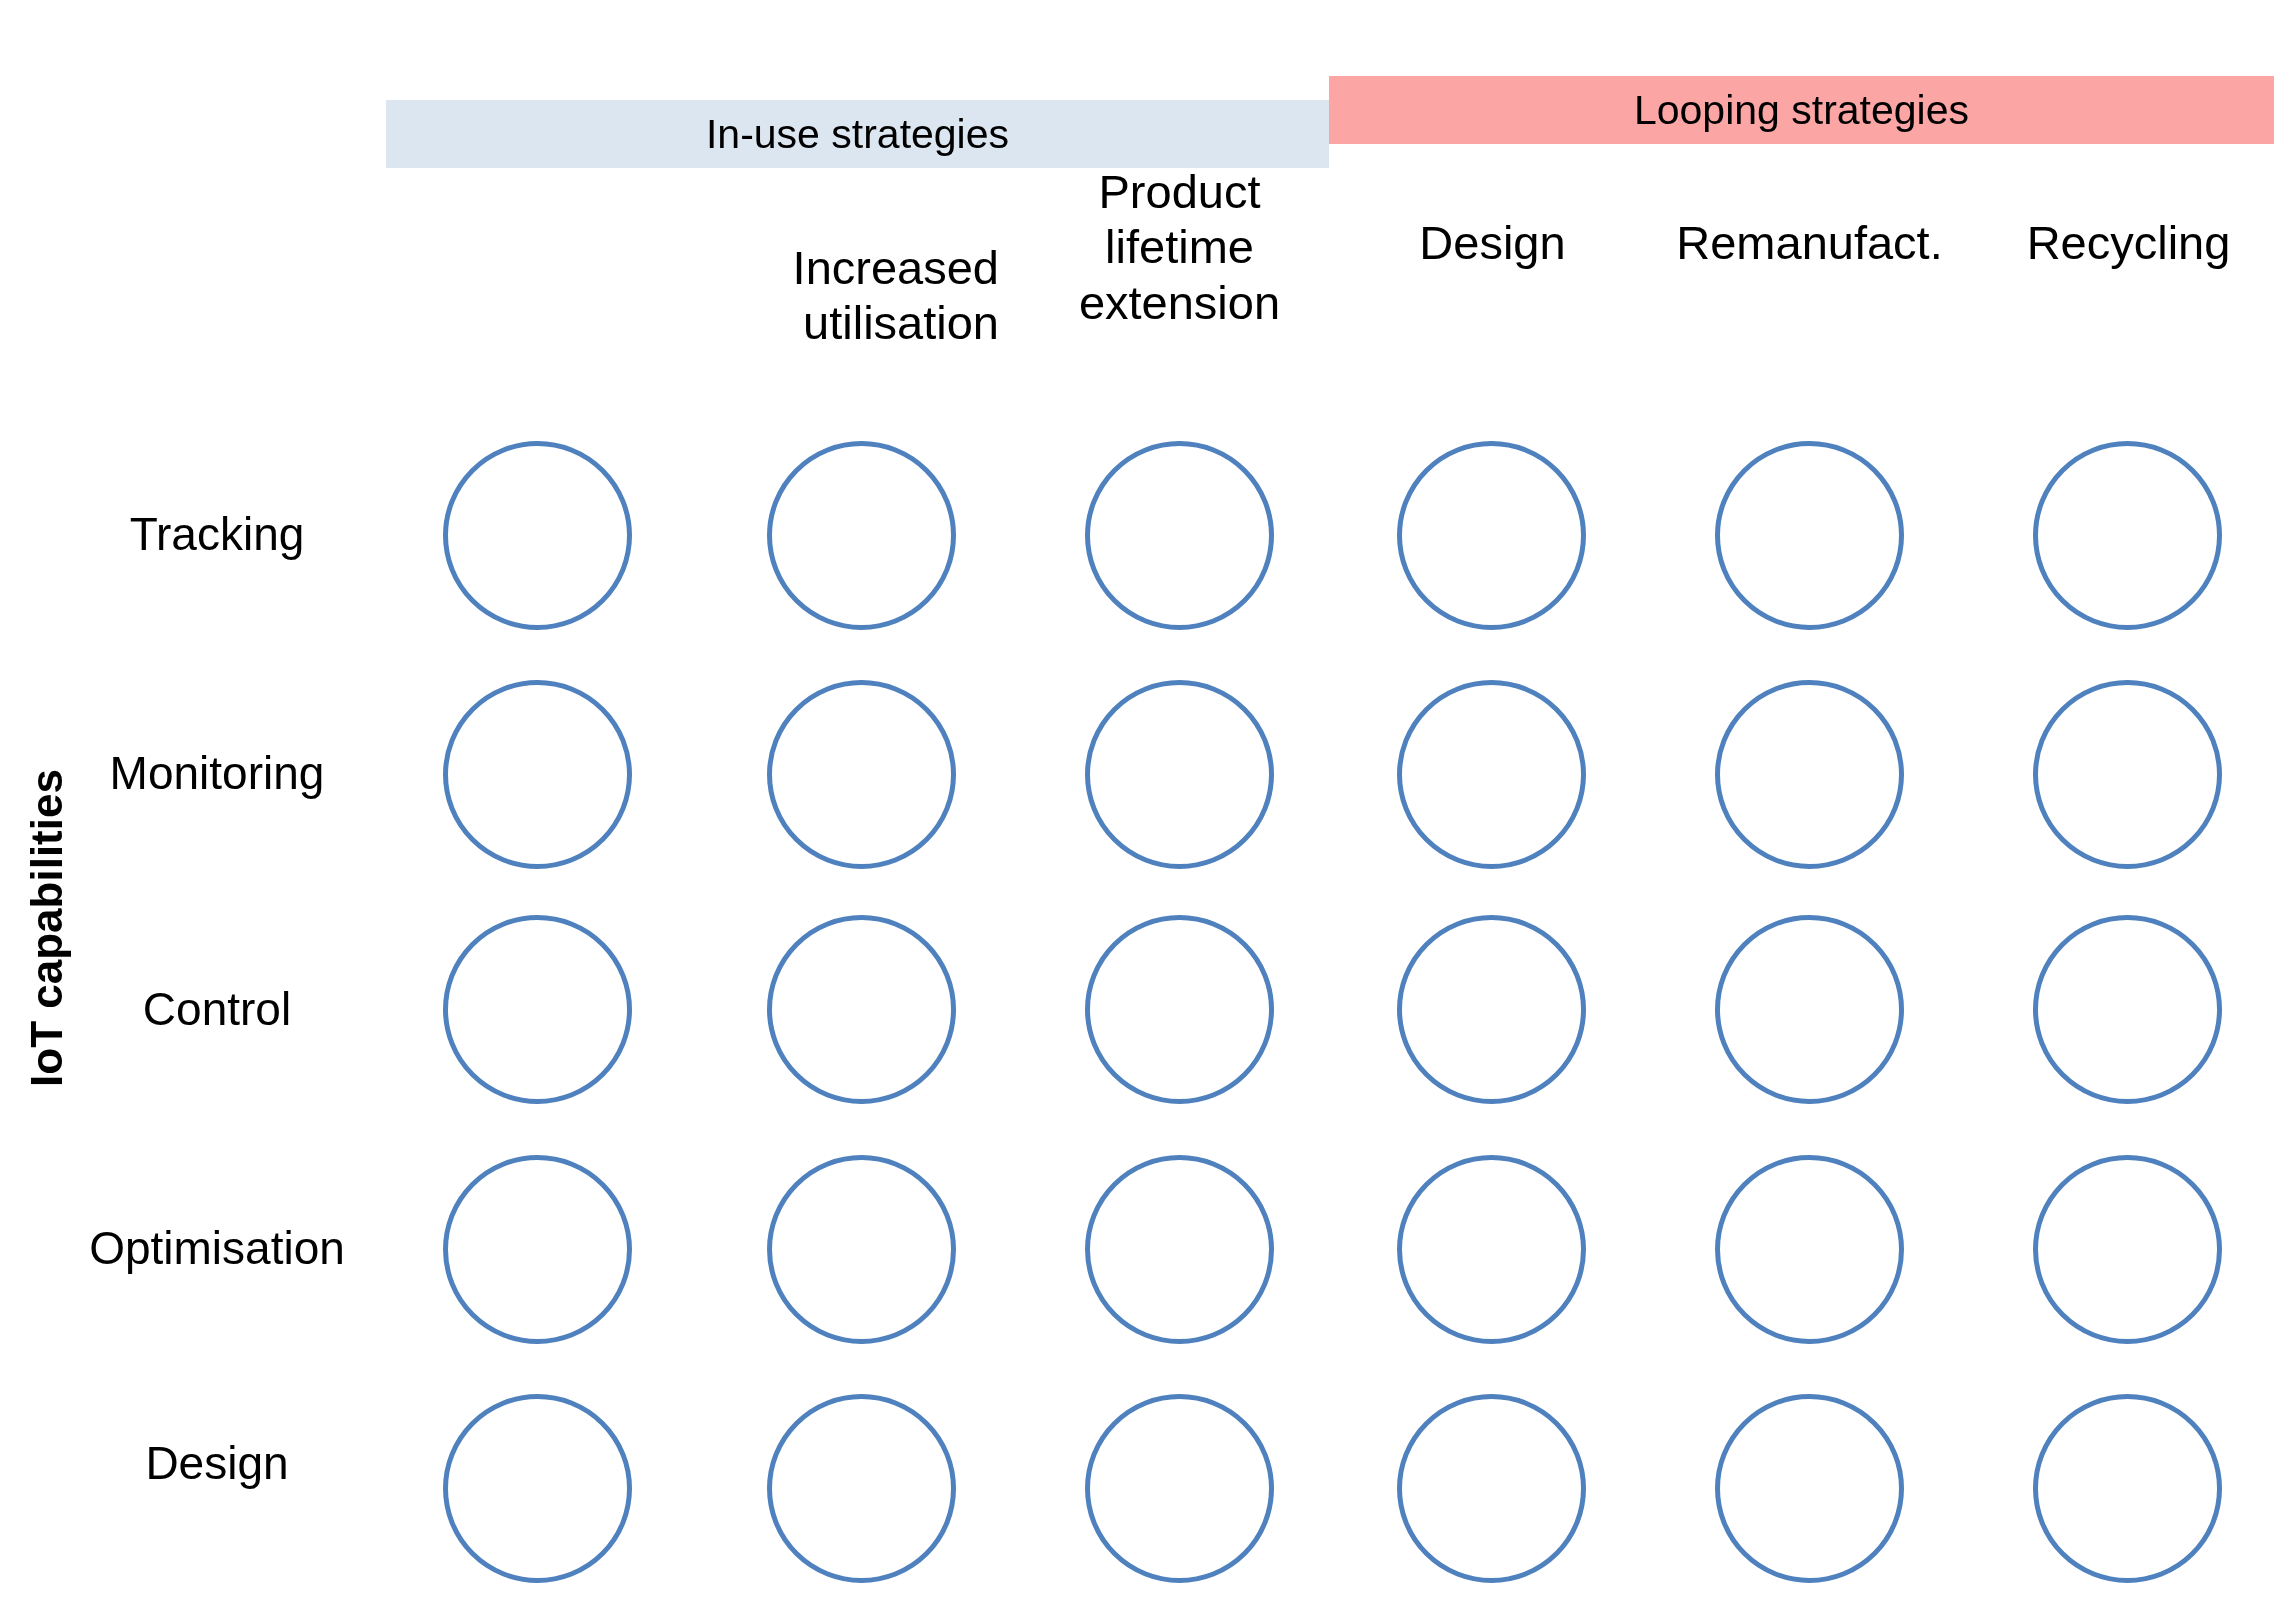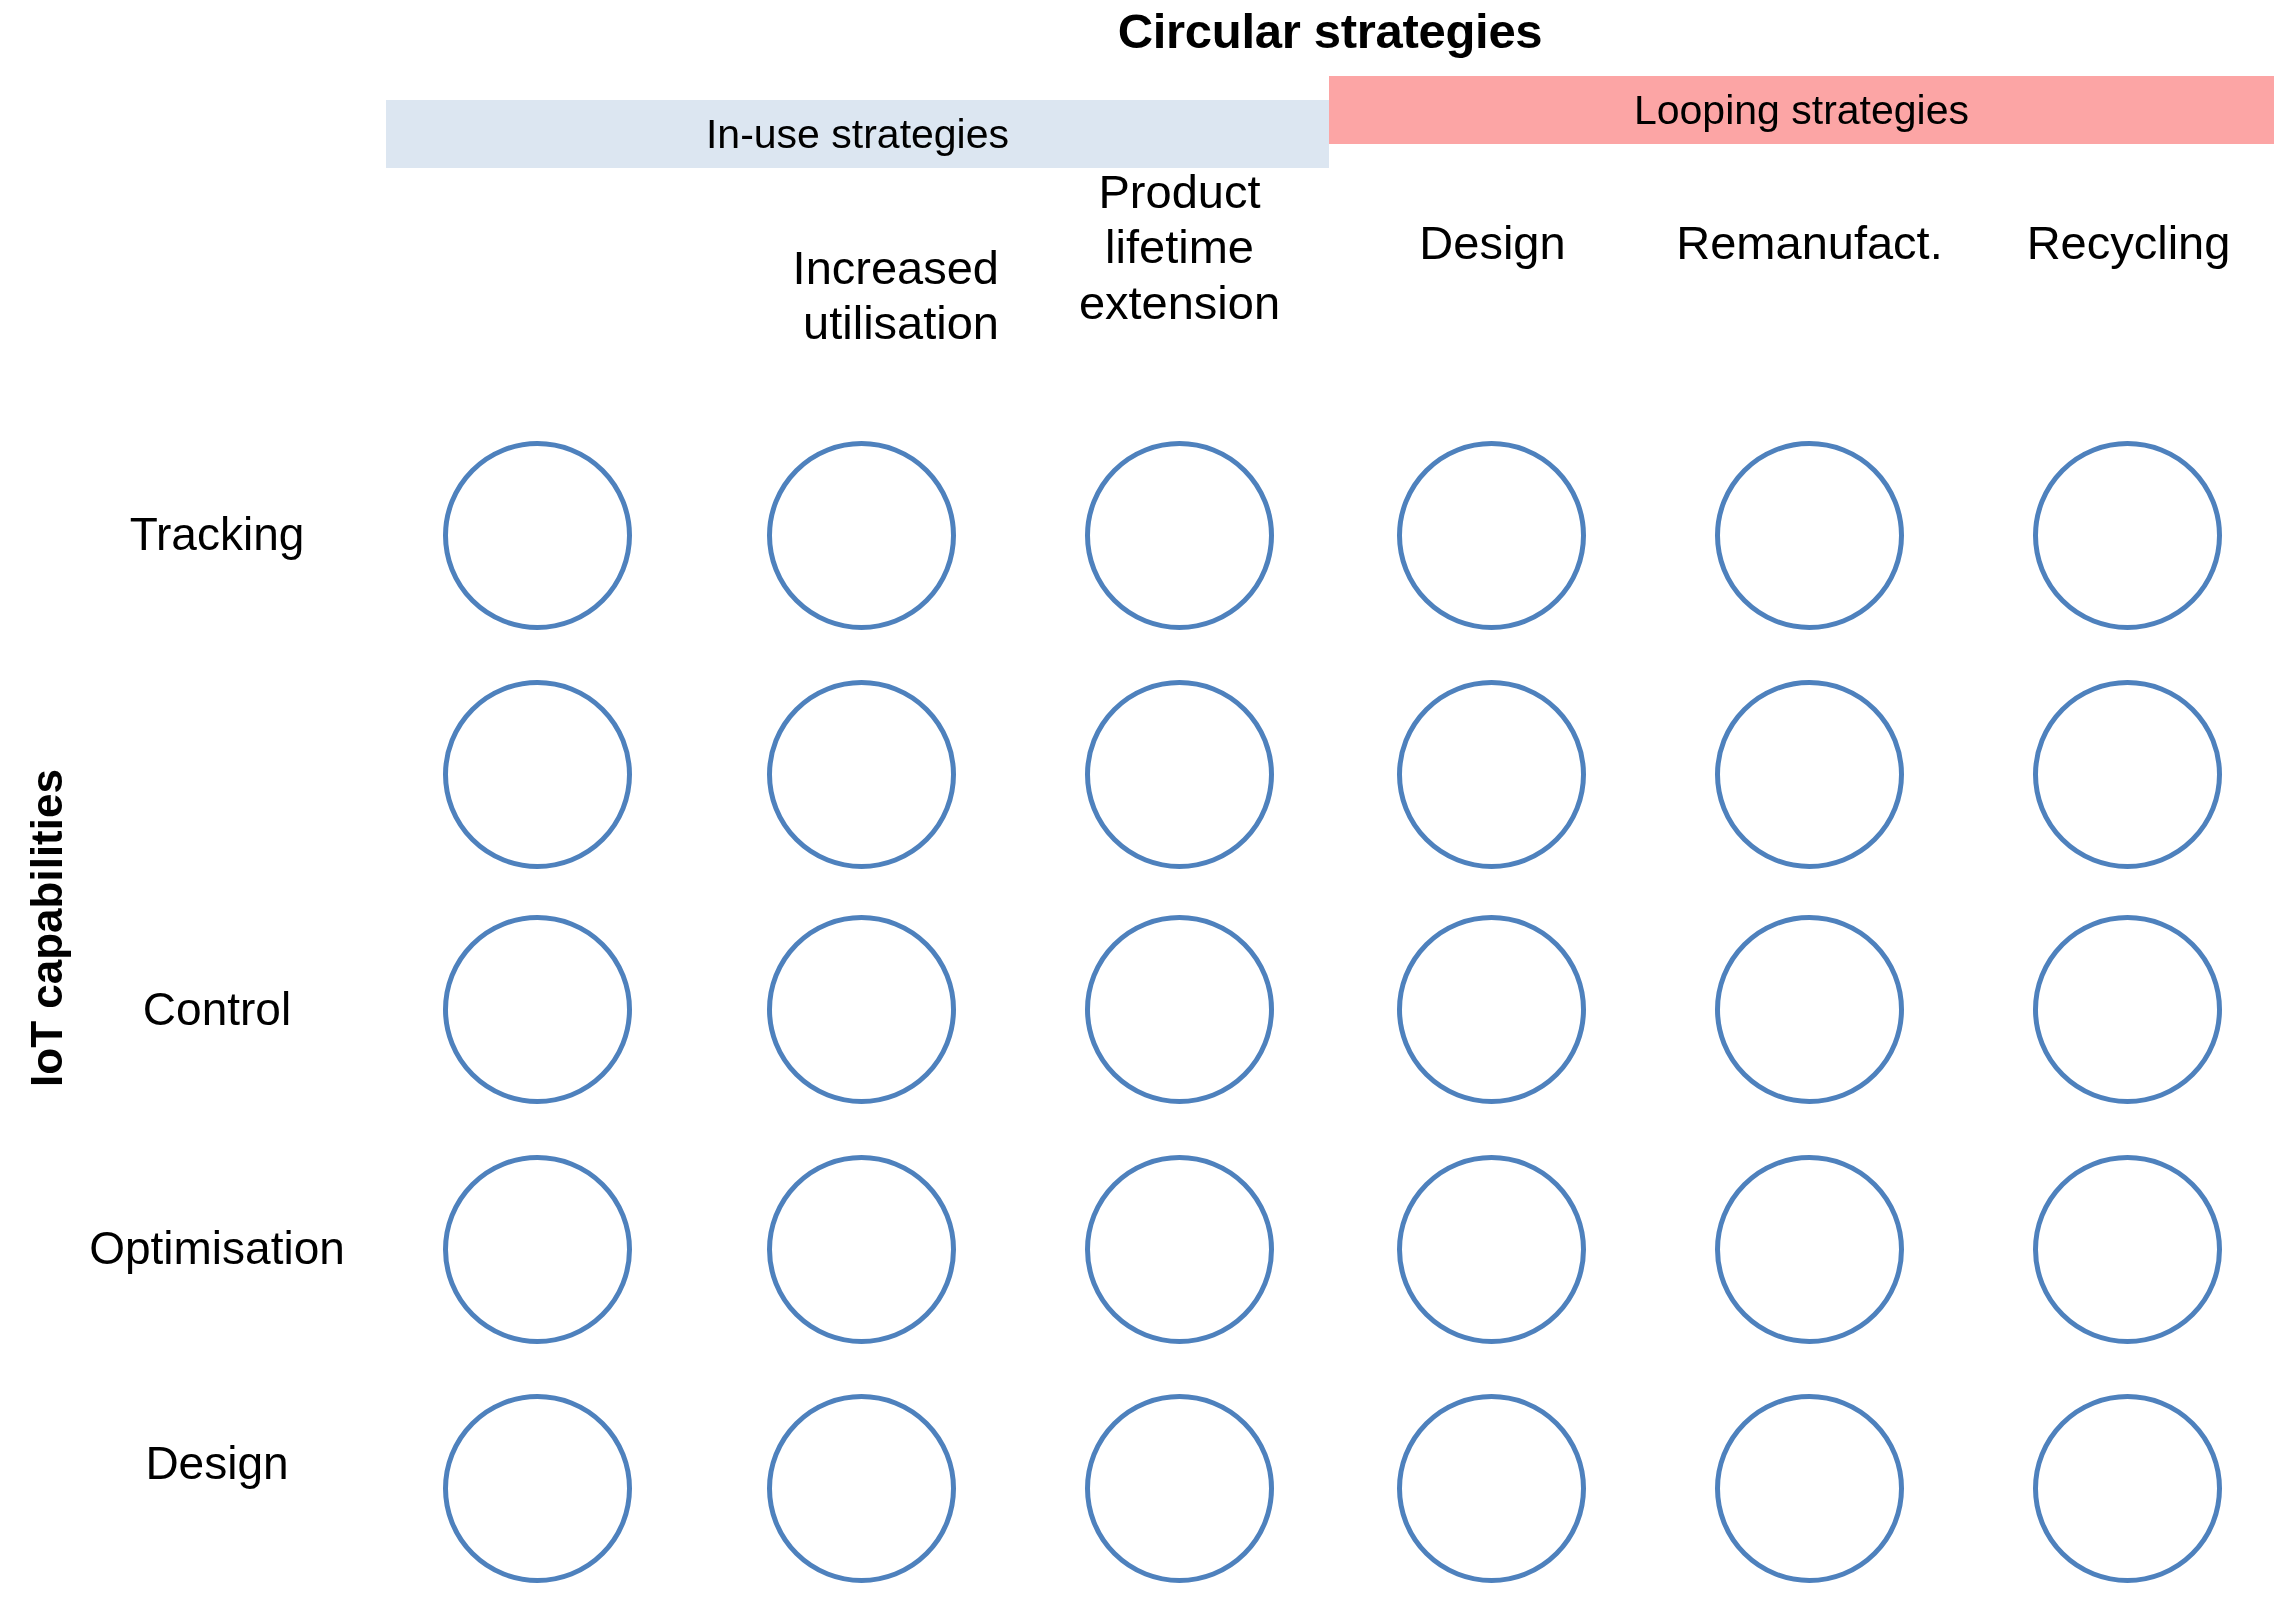--- a/index.html
+++ b/index.html
@@ -112,21 +112,20 @@
     border-radius: 50%;
     background: transparent;
     box-sizing: border-box;
   }
 </style>
 </head>
 <body>
 
 <div id="page" style="background: rgb(255, 255, 255);">
 
-  <div class="title">Circular strategies</div>
 
   <div class="band band-inuse" style="background: rgb(220, 230, 241);">
     <span>In-use strategies</span>
   </div>
   <div class="band band-looping" style="background: #fca5a5;">
     <span>Looping strategies</span>
   </div>
 
   <div class="col-headers">
 
@@ -153,20 +152,23 @@
     <div class="col-head mid" style="left:1995px;">
       <div>Recycling</div>
     </div>
 
   </div>
 
   <div class="axis-label">IoT capabilities</div>
 
   <div class="row-label" style="top:507px;">
     <div>Tracking</div>
+  </div>
+  <div class="row-label" style="top:746px;">
+    <div>Monitoring</div>
   </div>
   <div class="row-label" style="top:982px;">
     <div>Control</div>
   </div>
   <div class="row-label" style="top:1221px;">
     <div>Optimisation</div>
   </div>
   <div class="row-label" style="top:1436px;">
     <div>Design</div>
   </div>

